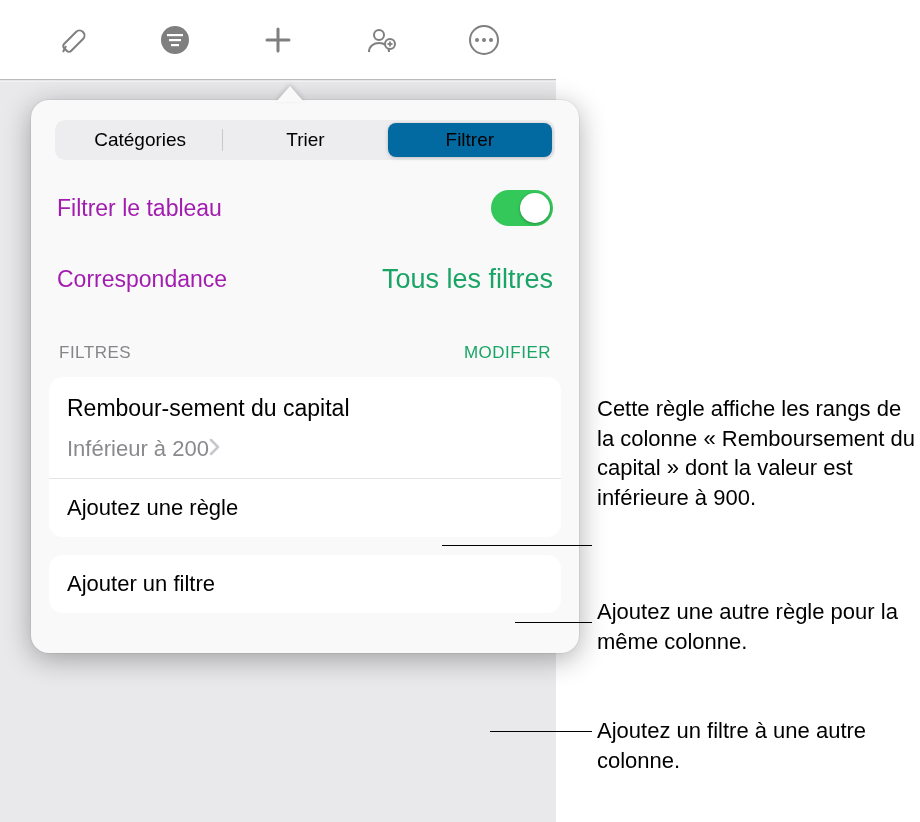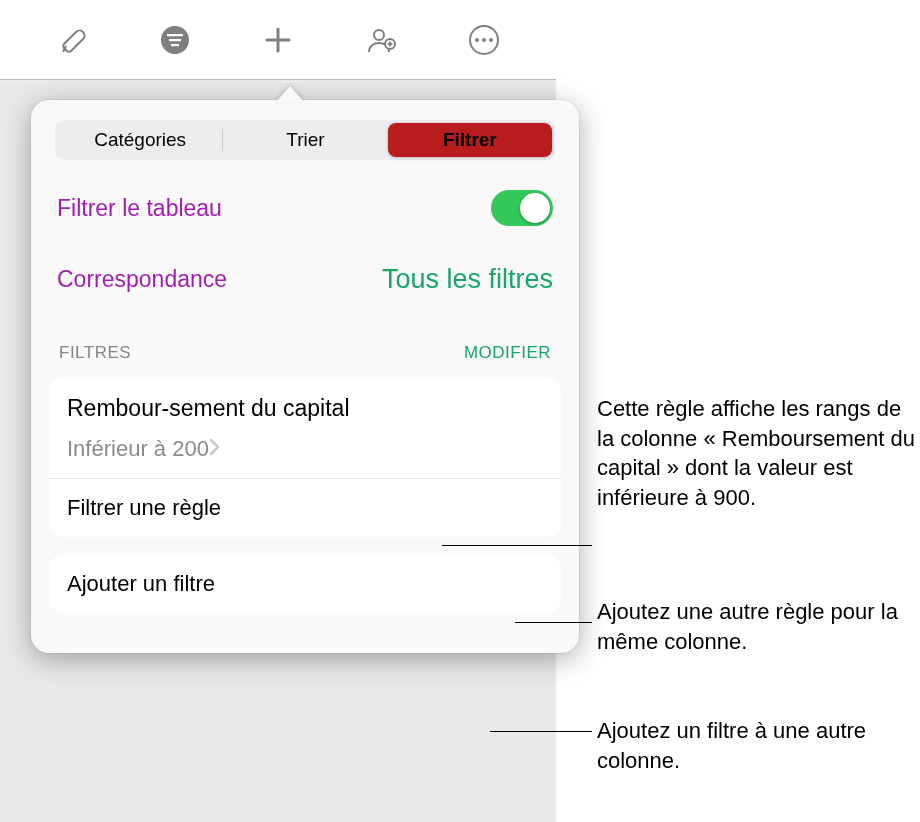--- a/index.html
+++ b/index.html
@@ -77,23 +77,23 @@
     font-size: 19px;
     color: #000;
     border-radius: 8px;
   }
   .seg-sep {
     width: 1px;
     background: #c9c9cc;
     margin: 6px 0;
   }
   .seg-item.selected {
-    background: #b91c1c;
+    background: #0369a1;
     box-shadow: 0 1px 4px rgba(0,0,0,0.18), 0 0 0 0.5px rgba(0,0,0,0.04);
-    font-weight: 700;
+    font-weight: 400;
   }
   .row {
     display: flex;
     justify-content: space-between;
     align-items: center;
     padding: 16px 26px;
   }
   .row-label { font-size: 23px; color: #a21caf; }
   .toggle {
     width: 62px; height: 36px;
@@ -244,21 +244,21 @@
   <div class="card">
     <div class="card-title">Rembour-sement du capital</div>
     <div class="card-sub">
       <span>Inférieur à 200</span>
       <span class="chevron">
         <svg width="12" height="18" viewBox="0 0 12 18">
             <path d="M2 2 L9 9 L2 16" fill="none" stroke="#c7c7cc" stroke-width="2.5" stroke-linecap="round" stroke-linejoin="round"></path>
           </svg>
       </span>
     </div>
-    <div class="card-cell">Filtrer une règle</div>
+    <div class="card-cell">Ajoutez une règle</div>
   </div>
 
   <div class="card" style="margin-top:2px;">
     <div class="card-cell">Ajouter un filtre</div>
   </div>
 
 </div>
 
 <div class="callout-line" style="left:442px; top:545px; width:150px;"></div>
 <div class="callout-line" style="left:515px; top:622px; width:77px;"></div>

